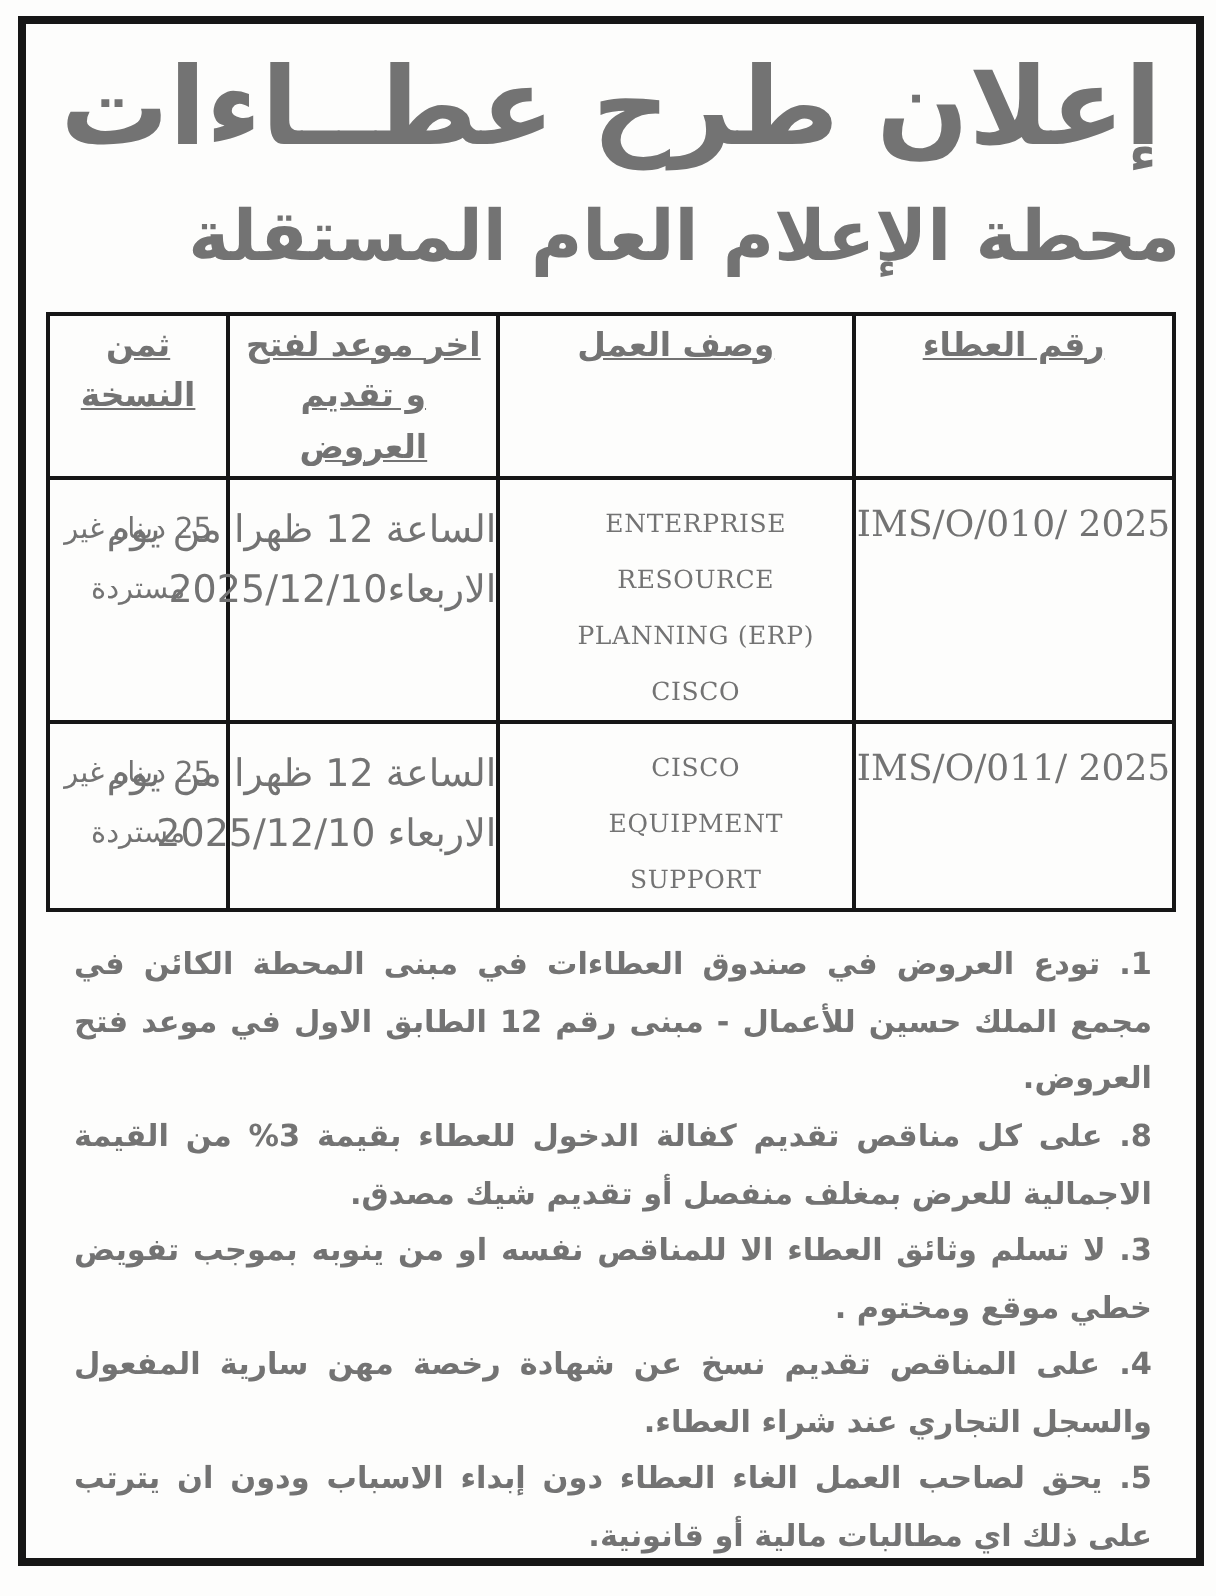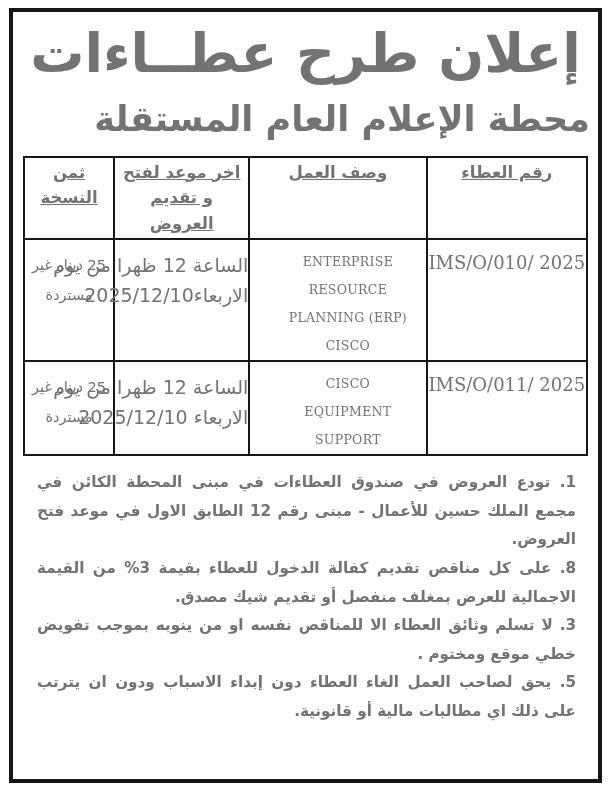--- a/index.html
+++ b/index.html
@@ -150,18 +150,19 @@
           </td>
           <td class="price">25 دينار غير مستردة</td>
         </tr>
       </tbody>
     </table>
 
     <div class="notes">
       <p class="just">1. تودع العروض في صندوق العطاءات في مبنى المحطة الكائن في مجمع الملك حسين للأعمال - مبنى رقم 12 الطابق الاول في موعد فتح العروض.</p>
       <p class="just">8. على كل مناقص تقديم كفالة الدخول للعطاء بقيمة 3% من القيمة الاجمالية للعرض بمغلف منفصل أو تقديم شيك مصدق.</p>
       <p class="just">3. لا تسلم وثائق العطاء الا للمناقص نفسه او من ينوبه بموجب تفويض خطي موقع ومختوم .</p>
+      <p class="just">4. على المناقص تقديم نسخ عن شهادة رخصة مهن سارية المفعول والسجل التجاري عند شراء العطاء.</p>
       <p class="just">5. يحق لصاحب العمل الغاء العطاء دون إبداء الاسباب ودون ان يترتب على ذلك اي مطالبات مالية أو قانونية.</p>
 
     </div>
 
   </div>
 </div>
 
 </body></html>

